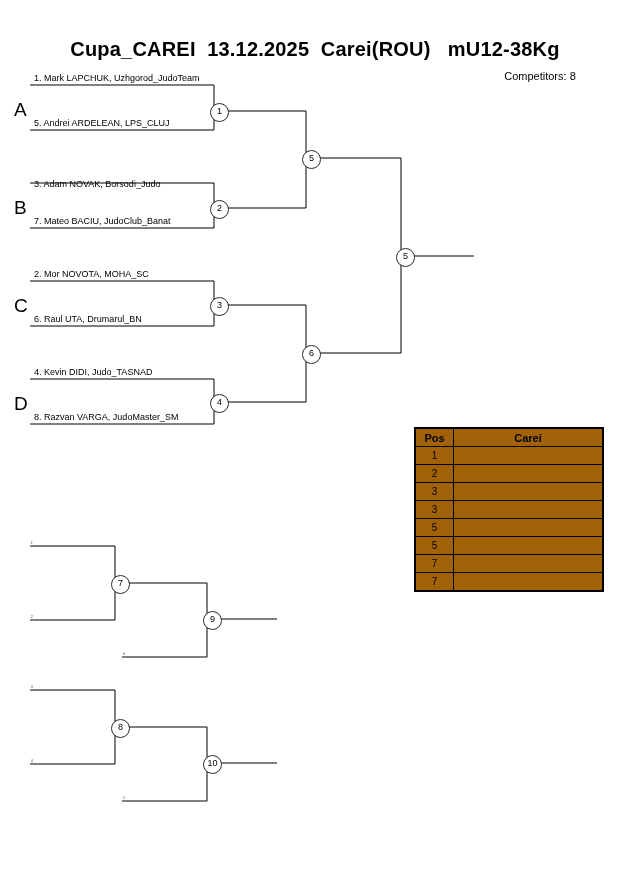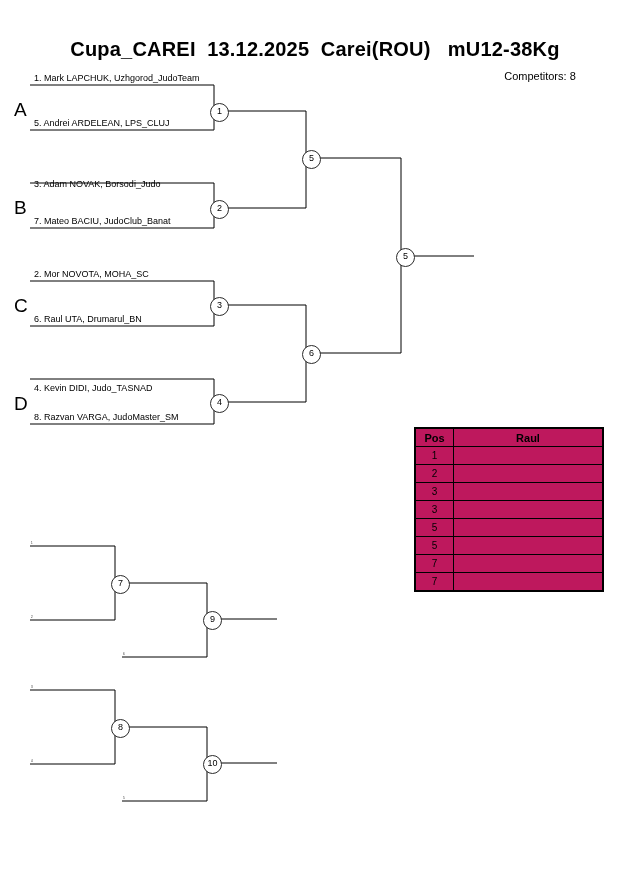--- a/index.html
+++ b/index.html
@@ -87,21 +87,21 @@
     text-align: center;
     font-size: 11px;
     font-weight: bold;
   }
   table.results {
     position: absolute;
     left: 414px; top: 427px;
     width: 190px;
     border-collapse: collapse;
     border: 2px solid #000;
-    background: #be185d;
+    background: #a16207;
   }
   table.results th, table.results td {
     border: 1px solid #000;
     height: 17px;
     font-size: 10px;
     padding: 0;
   }
   table.results th {
     font-weight: bold;
     font-size: 11px;
@@ -173,21 +173,21 @@
   <div class="group-letter" style="left:14px; top:198px;">B</div>
   <div class="group-letter" style="left:14px; top:296px;">C</div>
   <div class="group-letter" style="left:14px; top:394px;">D</div>
 
   <div class="name" style="left:34px; top:74px;">1. Mark LAPCHUK, Uzhgorod_JudoTeam</div>
   <div class="name" style="left:34px; top:119px;">5. Andrei ARDELEAN, LPS_CLUJ</div>
   <div class="name" style="left:34px; top:180px;">3. Adam NOVAK, Borsodi_Judo</div>
   <div class="name" style="left:34px; top:217px;">7. Mateo BACIU, JudoClub_Banat</div>
   <div class="name" style="left:34px; top:270px;">2. Mor NOVOTA, MOHA_SC</div>
   <div class="name" style="left:34px; top:315px;">6. Raul UTA, Drumarul_BN</div>
-  <div class="name" style="left:34px; top:368px;margin-top:16px;">4. Kevin DIDI, Judo_TASNAD</div>
+  <div class="name" style="left:34px; top:368px;">4. Kevin DIDI, Judo_TASNAD</div>
   <div class="name" style="left:34px; top:413px;">8. Razvan VARGA, JudoMaster_SM</div>
 
   <div class="match-node" style="left:210px; top:103px;">1</div>
   <div class="match-node" style="left:210px; top:200px;">2</div>
   <div class="match-node" style="left:210px; top:297px;">3</div>
   <div class="match-node" style="left:210px; top:394px;">4</div>
   <div class="match-node" style="left:302px; top:150px;">5</div>
   <div class="match-node" style="left:302px; top:345px;">6</div>
   <div class="match-node" style="left:396px; top:248px;">5</div>
 
@@ -200,21 +200,21 @@
   <div class="rep-label" style="left:31px;  top:616px;">2</div>
   <div class="rep-label" style="left:123px; top:653px;">6</div>
   <div class="rep-label" style="left:31px;  top:686px;">3</div>
   <div class="rep-label" style="left:31px;  top:760px;">4</div>
   <div class="rep-label" style="left:123px; top:797px;">5</div>
 
   <table class="results">
     <thead>
       <tr>
         <th class="pos-col">Pos</th>
-        <th class="name-col">Raul</th>
+        <th class="name-col">Carei</th>
       </tr>
     </thead>
     <tbody>
         <tr>
           <td class="pos-col">1</td>
           <td class="name-col"></td>
         </tr>
         <tr>
           <td class="pos-col">2</td>
           <td class="name-col"></td>

